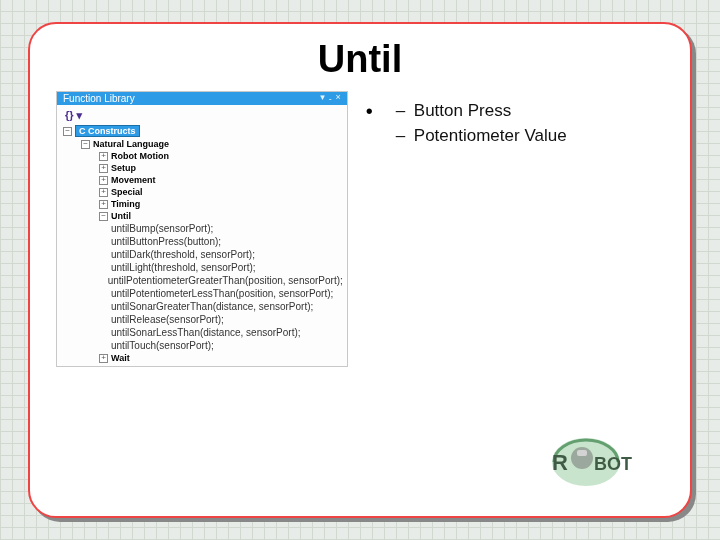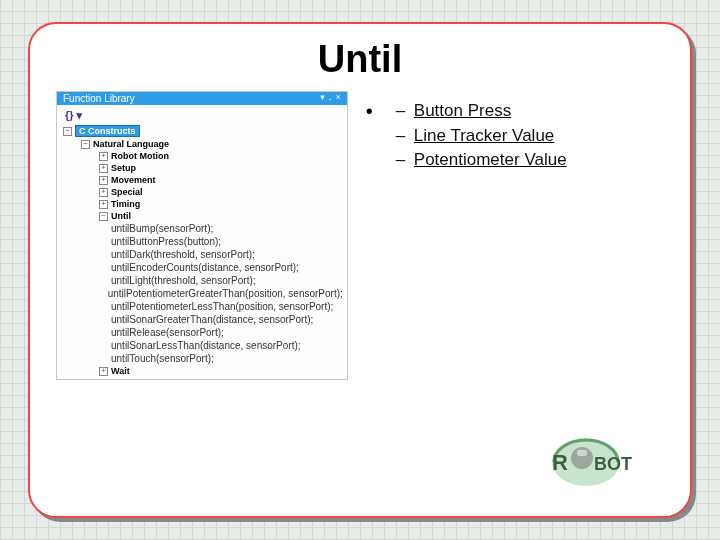--- a/index.html
+++ b/index.html
@@ -41,21 +41,21 @@
     line-height: 1.25;
     color: #000;
     margin-bottom: 10px;
   }
   .content-list > li::before {
     content: "•";
     position: absolute;
     left: 2px; top: 0;
     font-size: 20px;
   }
-  .sub-list { list-style: none; margin-top: 8px; text-decoration: underline; }
+  .sub-list { list-style: none; margin-top: 8px; }
   .sub-list > li {
     position: relative;
     padding-left: 30px;
     font-size: 17px;
     line-height: 1.45;
     color: #111;
   }
   .sub-list > li::before {
     content: "–";
     position: absolute;
@@ -176,24 +176,20 @@
             <div class="tree-node indent-2 until-item">
                 <span class="tree-spacer"></span>
                 <span>untilButtonPress(button);</span>
               </div>
             <div class="tree-node indent-2 until-item">
                 <span class="tree-spacer"></span>
                 <span>untilDark(threshold, sensorPort);</span>
               </div>
             <div class="tree-node indent-2 until-item">
                 <span class="tree-spacer"></span>
-                <span>untilEncoderCounts(distance, sensorPort);</span>
-              </div>
-            <div class="tree-node indent-2 until-item">
-                <span class="tree-spacer"></span>
                 <span>untilLight(threshold, sensorPort);</span>
               </div>
             <div class="tree-node indent-2 until-item">
                 <span class="tree-spacer"></span>
                 <span>untilPotentiometerGreaterThan(position, sensorPort);</span>
               </div>
             <div class="tree-node indent-2 until-item">
                 <span class="tree-spacer"></span>
                 <span>untilPotentiometerLessThan(position, sensorPort);</span>
               </div>
@@ -221,21 +217,20 @@
           </div>
         </div>
       </div>
     </div>
 
     <div class="right-col">
       <ul class="content-list">
         <li>
           <ul class="sub-list">
             <li>Button Press</li>
-            <li>Line Tracker Value</li>
             <li>Potentiometer Value</li>
           </ul>
         </li>
       </ul>
     </div>
   </div>
 
   <svg class="robot-logo" viewBox="0 0 110 60">
     <ellipse cx="52" cy="34" rx="34" ry="24" fill="#bfe0c4"></ellipse>
     <path d="M20 34 a32 22 0 0 1 64 0" fill="none" stroke="#4a8f56" stroke-width="3"></path>

